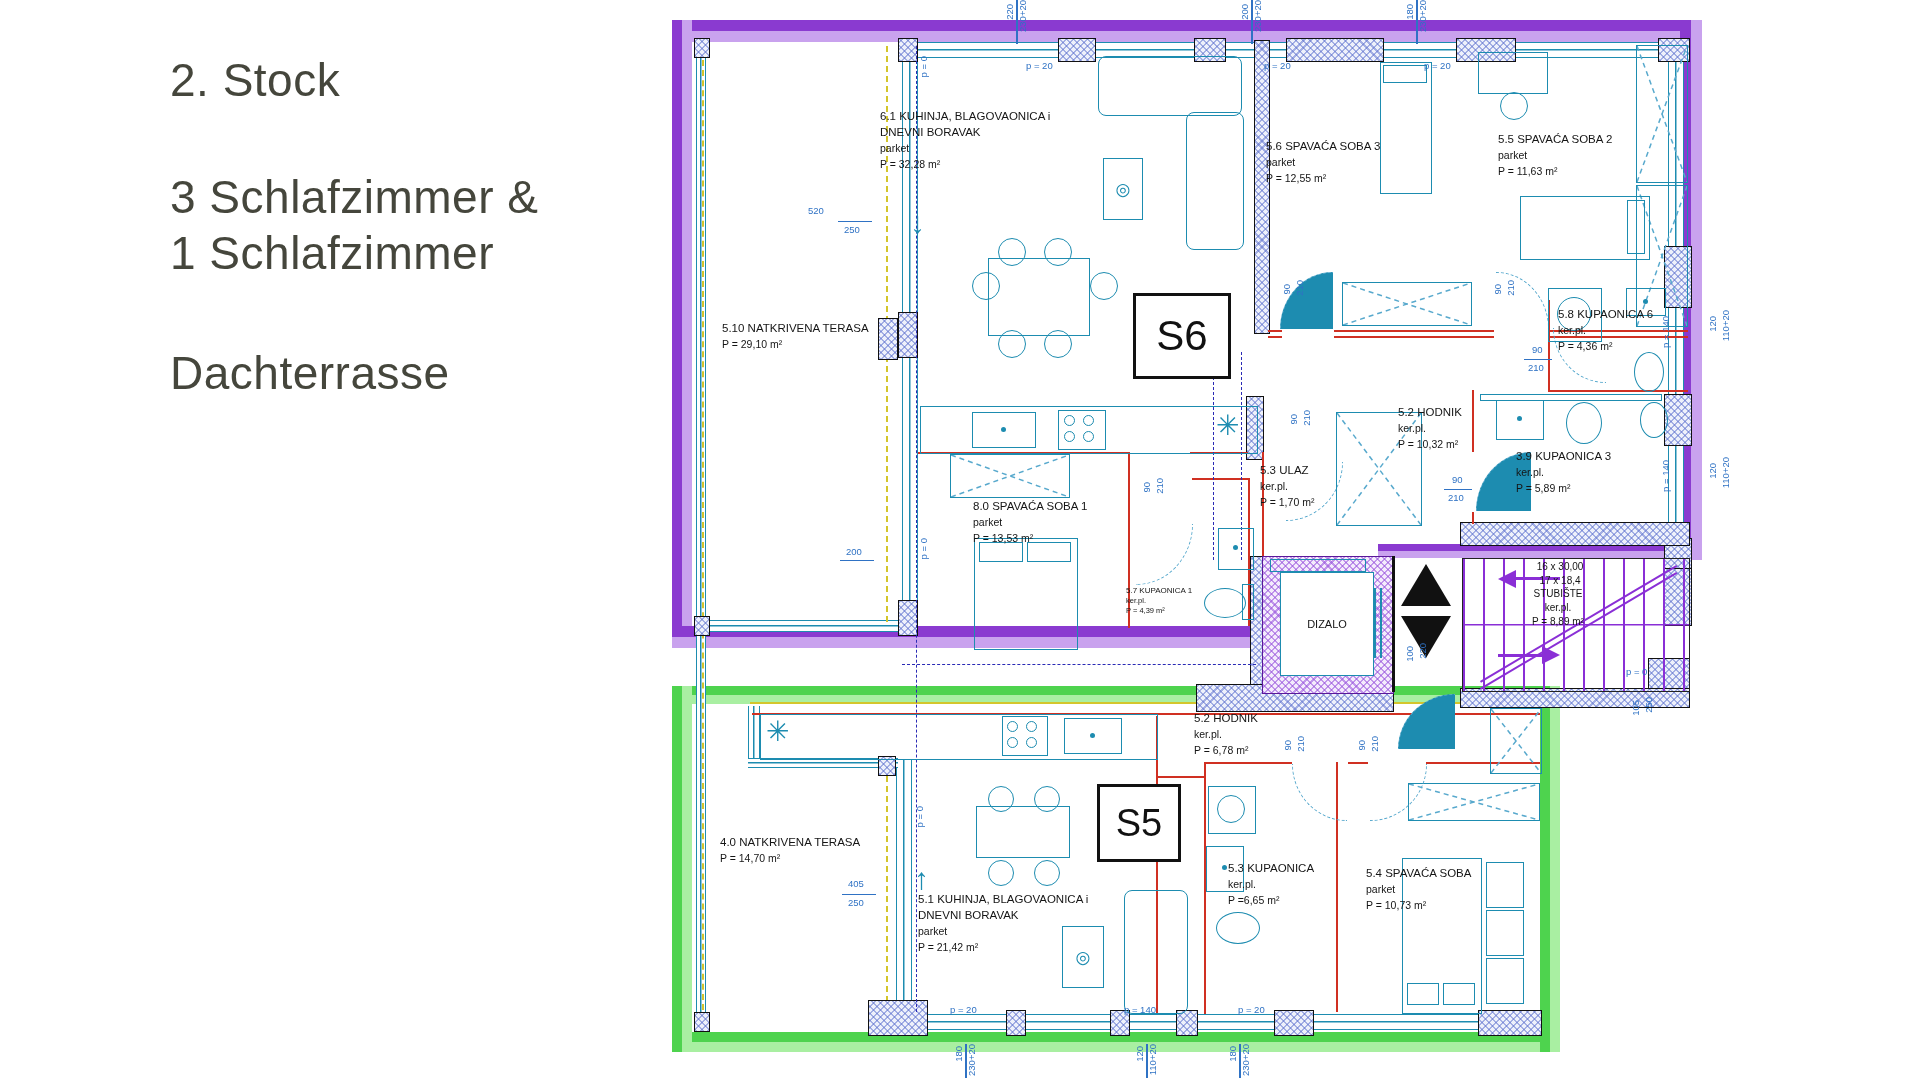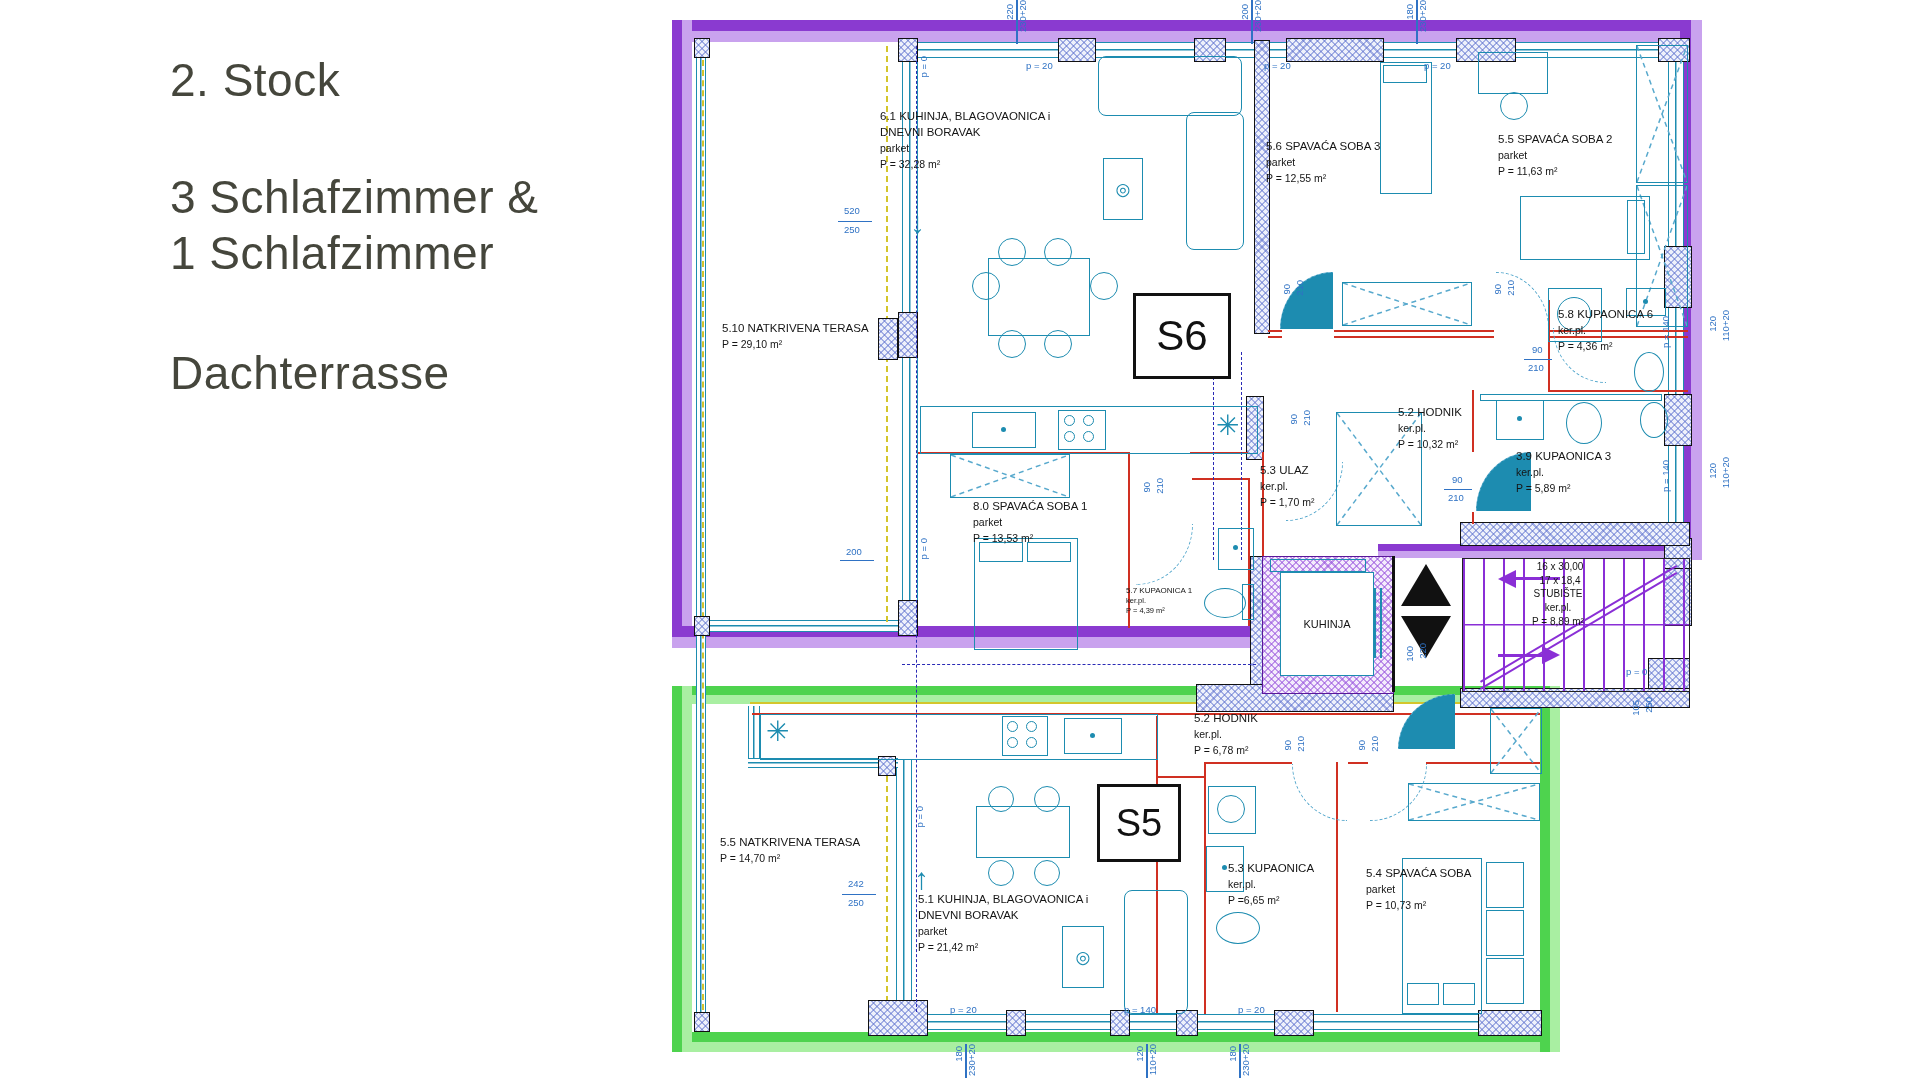--- a/index.html
+++ b/index.html
@@ -298,21 +298,21 @@
 <div class="f" style="left:1402px;top:858px;width:78px;height:154px">
   <div class="f" style="left:4px;top:124px;width:30px;height:20px"></div>
     <div class="f" style="left:40px;top:124px;width:30px;height:20px"></div>
 </div>
 <div class="f" style="left:1486px;top:862px;width:36px;height:44px"></div>
 <div class="f" style="left:1486px;top:910px;width:36px;height:44px"></div>
 <div class="f" style="left:1486px;top:958px;width:36px;height:44px"></div>
 
 <div class="wallp" style="left:1262px;top:556px;width:130px;height:136px"></div>
 <div class="fw" style="left:1280px;top:572px;width:92px;height:102px;display:flex;align-items:center;justify-content:center">
-  <span style="font-size:11px;color:#151515">KUHINJA</span>
+  <span style="font-size:11px;color:#151515">DIZALO</span>
 </div>
 <div class="f" style="left:1270px;top:559px;width:94px;height:11px"></div>
 <div class="tl" style="left:1374px;top:588px;width:2px;height:70px"></div>
 <div class="tl" style="left:1380px;top:588px;width:2px;height:70px"></div>
 <div class="blk" style="left:1392px;top:556px;width:3px;height:136px"></div>
 <div class="triup" style="left:1401px;top:564px"></div>
 <div class="tridn" style="left:1401px;top:616px"></div>
 <div class="stair" style="left:1462px;top:558px;width:226px;height:132px"></div>
 <div class="diag" style="left:1480px;top:681px;width:228px;transform:rotate(-30.6deg)"></div>
 <div class="diag" style="left:1480px;top:688px;width:228px;transform:rotate(-30.6deg)"></div>
@@ -399,42 +399,42 @@
   <div>5.3 KUPAONICA</div>
   <div class="sub">ker.pl.</div>
   <div class="sub">P =6,65 m²</div>
 </div>
 <div class="room" style="left:1366px;top:865px;width:118px">
   <div>5.4 SPAVAĆA SOBA</div>
   <div class="sub">parket</div>
   <div class="sub">P = 10,73 m²</div>
 </div>
 <div class="room" style="left:720px;top:834px;width:160px">
-  <div>5.5 NATKRIVENA TERASA</div>
+  <div>4.0 NATKRIVENA TERASA</div>
   <div class="sub">P = 14,70 m²</div>
 </div>
 
 <span class="dim v" style="left:1004px;top:4px">220</span>
 <span class="dim v" style="left:1017px;top:0px">230+20</span>
 <span class="dim v" style="left:1239px;top:4px">200</span>
 <span class="dim v" style="left:1252px;top:0px">230+20</span>
 <span class="dim v" style="left:1404px;top:4px">180</span>
 <span class="dim v" style="left:1417px;top:0px">230+20</span>
 <div class="tlb" style="left:1016px;top:0;height:44px"></div>
 <div class="tlb" style="left:1251px;top:0;height:44px"></div>
 <div class="tlb" style="left:1416px;top:0;height:44px"></div>
 <span class="dim" style="left:1026px;top:60px">p = 20</span>
 <span class="dim" style="left:1264px;top:60px">p = 20</span>
 <span class="dim" style="left:1424px;top:60px">p = 20</span>
-<span class="dim" style="left:844px;top:205px">520</span>
+<span class="dim" style="left:808px;top:205px">520</span>
 <span class="dim" style="left:844px;top:224px">250</span>
 <div class="fb" style="left:838px;top:221px;width:34px"></div>
 <span class="dim" style="left:846px;top:546px">200</span>
 <div class="fb" style="left:840px;top:560px;width:34px"></div>
-<span class="dim" style="left:848px;top:878px">242</span>
+<span class="dim" style="left:848px;top:878px">405</span>
 <span class="dim" style="left:848px;top:897px">250</span>
 <div class="fb" style="left:842px;top:894px;width:34px"></div>
 <span class="dim v" style="left:918px;top:56px">p = 0</span>
 <span class="dim v" style="left:918px;top:538px">p = 0</span>
 <span class="dim v" style="left:914px;top:806px">p = 0</span>
 <span class="dim v" style="left:1281px;top:284px">90</span>
 <span class="dim v" style="left:1294px;top:280px">210</span>
 <span class="dim v" style="left:1492px;top:284px">90</span>
 <span class="dim v" style="left:1505px;top:280px">210</span>
 <span class="dim" style="left:1532px;top:344px">90</span>

